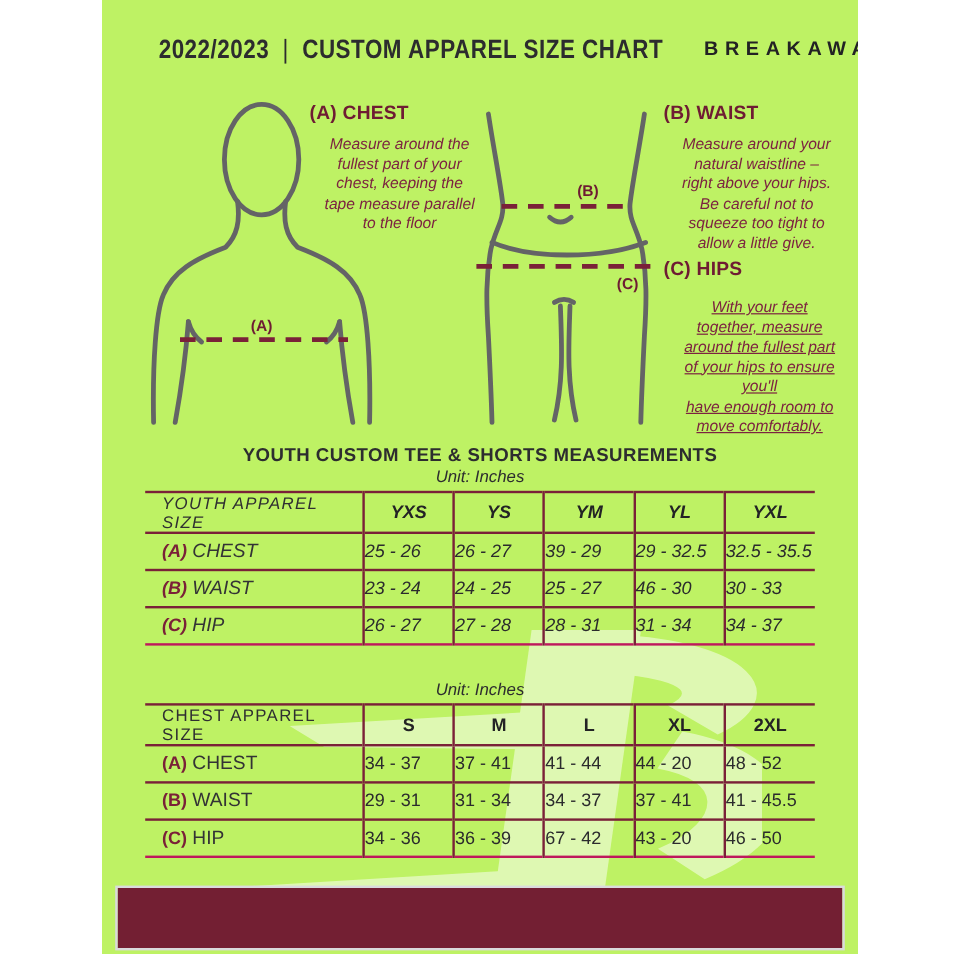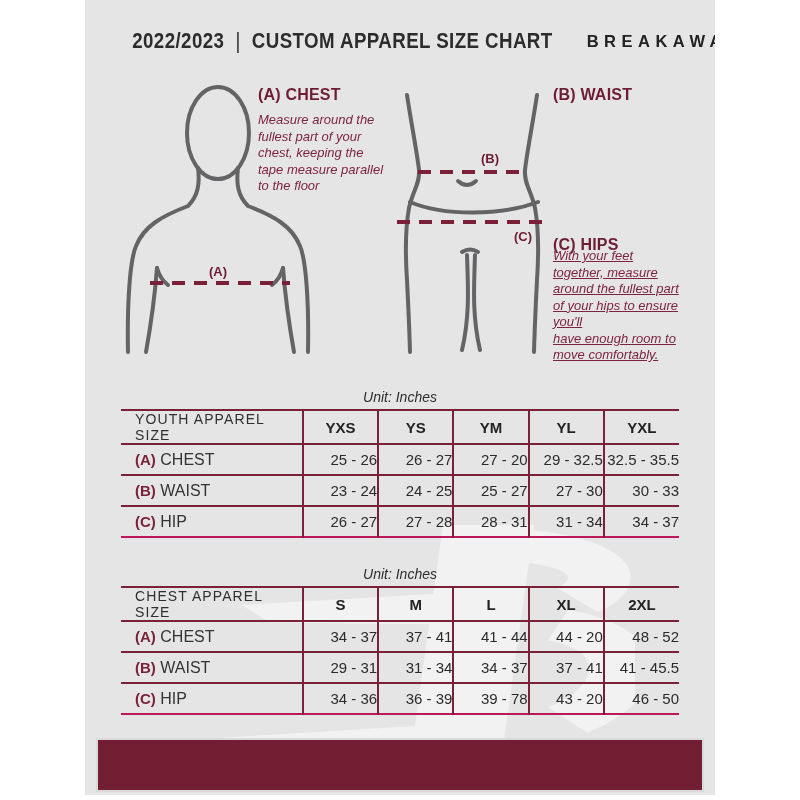--- a/index.html
+++ b/index.html
@@ -2,21 +2,21 @@
 <html><head>
 <meta charset="utf-8">
 <style>
   html,body { margin:0; padding:0; }
   body {
     width:800px; height:800px; position:relative; background:#ffffff;
     font-family:"Liberation Sans", sans-serif; overflow:hidden;
   }
   .page {
     position:absolute; left:85px; top:0; width:630px; height:795px;
-    background:#e5e5e5; overflow:hidden;
+    background:#bef264; overflow:hidden;
   }
   
   .header {
     position:absolute; top:18px; left:0; right:0; height:46px;
     display:flex; align-items:center; justify-content:center;
   }
   .header-title {
     display:inline-block; white-space:nowrap;
     transform:scaleX(.85); transform-origin:100% 50%;
     font-weight:700; font-size:22px; color:#2c2c2e; letter-spacing:.5px;
@@ -27,21 +27,21 @@
     font-weight:700; font-size:16.5px; letter-spacing:5.5px; color:#222224;
     white-space:nowrap;
   }
   
   .inst-head {
     position:absolute; font-weight:800; font-size:16px; color:#6e1c33;
     letter-spacing:.2px; white-space:nowrap;
   }
   .inst-text {
     position:absolute; font-style:italic; font-weight:500; font-size:13px;
-    line-height:1.27; color:#7c2340; white-space:pre-line;
+    line-height:1.27; color:#7c2340; white-space:pre-line;text-align:center;
   }
   .fig { position:absolute; }
   .fig path, .fig ellipse { fill:none; stroke:#646466; stroke-width:4; stroke-linecap:round; }
   .fig .dash { stroke:#7a2138; stroke-width:4; stroke-dasharray:13 9; stroke-linecap:butt; }
   .fig text { font-family:"Liberation Sans", sans-serif; font-size:13px; font-weight:700; fill:#6e1c33; }
   
   .tbl-title {
     position:absolute; left:0; right:0; text-align:center;
     font-weight:700; font-size:15.5px; color:#2d2d2f; letter-spacing:.4px;
   }
@@ -61,21 +61,21 @@
   table.size-table td:not(:first-child) { border-left:2px solid #7a2138; }
   table.size-table th { height:31px; }
   table.size-table td { height:29px; }
   .col-head-first {
     text-align:left; padding-left:14px !important; font-weight:400;
     letter-spacing:1.1px; font-size:14px; color:#2f2f31;
   }
   .col-head { text-align:center; font-weight:700; font-size:15px; color:#232325; }
   td.row-head { text-align:left; padding-left:14px !important; font-size:16px; color:#333335; }
   td.row-head .pfx { color:#7a2138; font-weight:700; font-size:15px; }
-  td.val { text-align:right; font-size:15px; color:#2b2b2d;border-radius:13px; }
+  td.val { text-align:left; font-size:15px; color:#2b2b2d;border-radius:13px; }
   
   .watermark { position:absolute; left:70px; top:520px; opacity:.5; }
   .watermark * { fill:#ffffff; stroke:none; }
   .watermark .wstroke { fill:none; stroke:#ffffff; }
   .footer-bar {
     position:absolute; left:13px; right:13px; top:740px; height:50px;
     background:#731f33; outline:2px solid #dadadc;
   }
 </style>
 </head>
@@ -130,32 +130,39 @@
   </svg>
 
   <div class="inst-head" style="left:173px; top:86px;">(A) CHEST</div>
   <div class="inst-text" style="left:173px; top:112px; width:150px;">Measure around the
 fullest part of your
 chest, keeping the
 tape measure parallel
 to the floor</div>
 
   <div class="inst-head" style="left:468px; top:86px;">(B) WAIST</div>
-
-  <div class="inst-head" style="left:468px; top:236px;">(C) HIPS</div>
+  <div class="inst-text" style="left:468px; top:112px; width:155px;">Measure around your
+natural waistline –
+right above your hips.
+Be careful not to
+squeeze too tight to
+allow a little give.</div>
+
+  <div class="inst-head" style="left:468px; top:216px;">(C) HIPS</div>
   <div class="inst-text" style="left:468px; top:248px; width:160px;text-decoration:underline;">With your feet
 together, measure
 around the fullest part
 of your hips to ensure
 you'll
 have enough room to
 move comfortably.</div>
 
+  <div class="tbl-title" style="top:371px;">YOUTH CUSTOM TEE &amp; SHORTS MEASUREMENTS</div>
   <div class="tbl-unit" style="top:389px;">Unit: Inches</div>
-  <table class="size-table" style="top:409px;">
+  <table class="size-table" style="top:409px;font-style:italic;">
       <colgroup>
         <col style="width: 182px;">
         <col style="width: 75.2px;">
         <col style="width: 75.2px;">
         <col style="width: 75.2px;">
         <col style="width: 75.2px;">
         <col style="width: 75.2px;">
       </colgroup>
       <thead>
         <tr>
@@ -165,30 +172,30 @@
           <th class="col-head">YM</th>
           <th class="col-head">YL</th>
           <th class="col-head">YXL</th>
         </tr>
       </thead>
       <tbody>
         <tr>
           <td class="row-head"><span class="pfx">(A)</span><span> CHEST</span></td>
           <td class="val">25 - 26</td>
           <td class="val">26 - 27</td>
-          <td class="val">27 - 20</td>
+          <td class="val">39 - 29</td>
           <td class="val">29 - 32.5</td>
           <td class="val">32.5 - 35.5</td>
         </tr>
         <tr>
           <td class="row-head"><span class="pfx">(B)</span><span> WAIST</span></td>
           <td class="val">23 - 24</td>
           <td class="val">24 - 25</td>
           <td class="val">25 - 27</td>
-          <td class="val">27 - 30</td>
+          <td class="val">46 - 30</td>
           <td class="val">30 - 33</td>
         </tr>
         <tr class="last">
           <td class="row-head"><span class="pfx">(C)</span><span> HIP</span></td>
           <td class="val">26 - 27</td>
           <td class="val">27 - 28</td>
           <td class="val">28 - 31</td>
           <td class="val">31 - 34</td>
           <td class="val">34 - 37</td>
         </tr>
@@ -229,21 +236,21 @@
           <td class="val">29 - 31</td>
           <td class="val">31 - 34</td>
           <td class="val">34 - 37</td>
           <td class="val">37 - 41</td>
           <td class="val">41 - 45.5</td>
         </tr>
         <tr class="last">
           <td class="row-head"><span class="pfx">(C)</span><span> HIP</span></td>
           <td class="val">34 - 36</td>
           <td class="val">36 - 39</td>
-          <td class="val">39 - 78</td>
+          <td class="val">67 - 42</td>
           <td class="val">43 - 20</td>
           <td class="val">46 - 50</td>
         </tr>
       </tbody>
     </table>
 
   <div class="footer-bar"></div>
 </div>
 
 </body></html>

